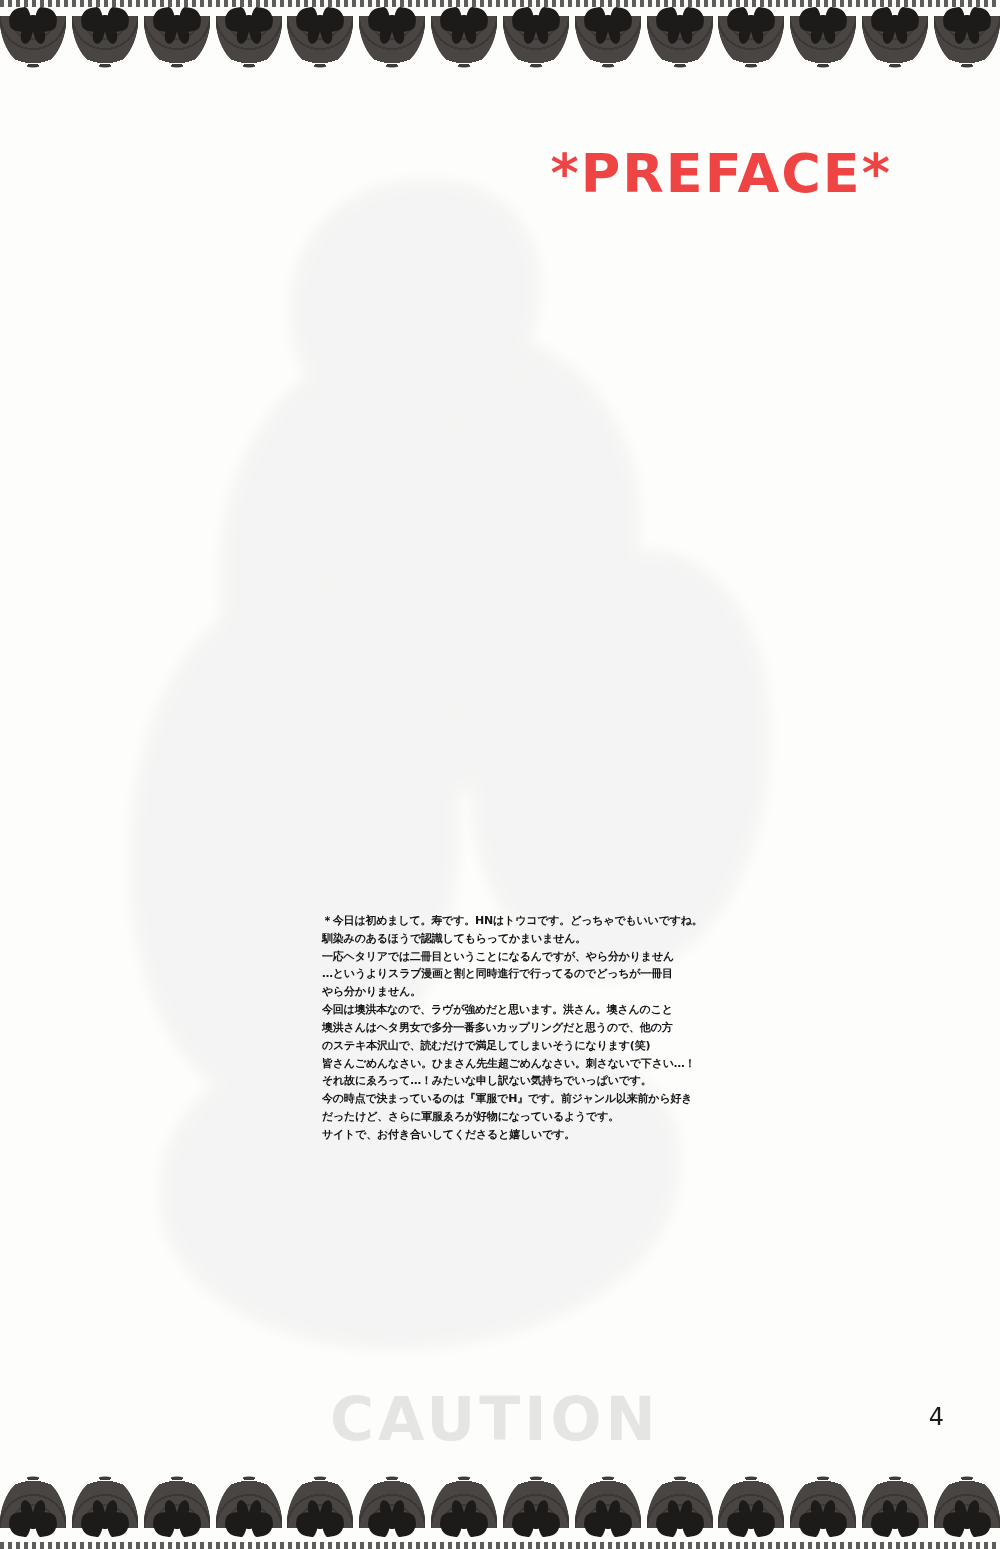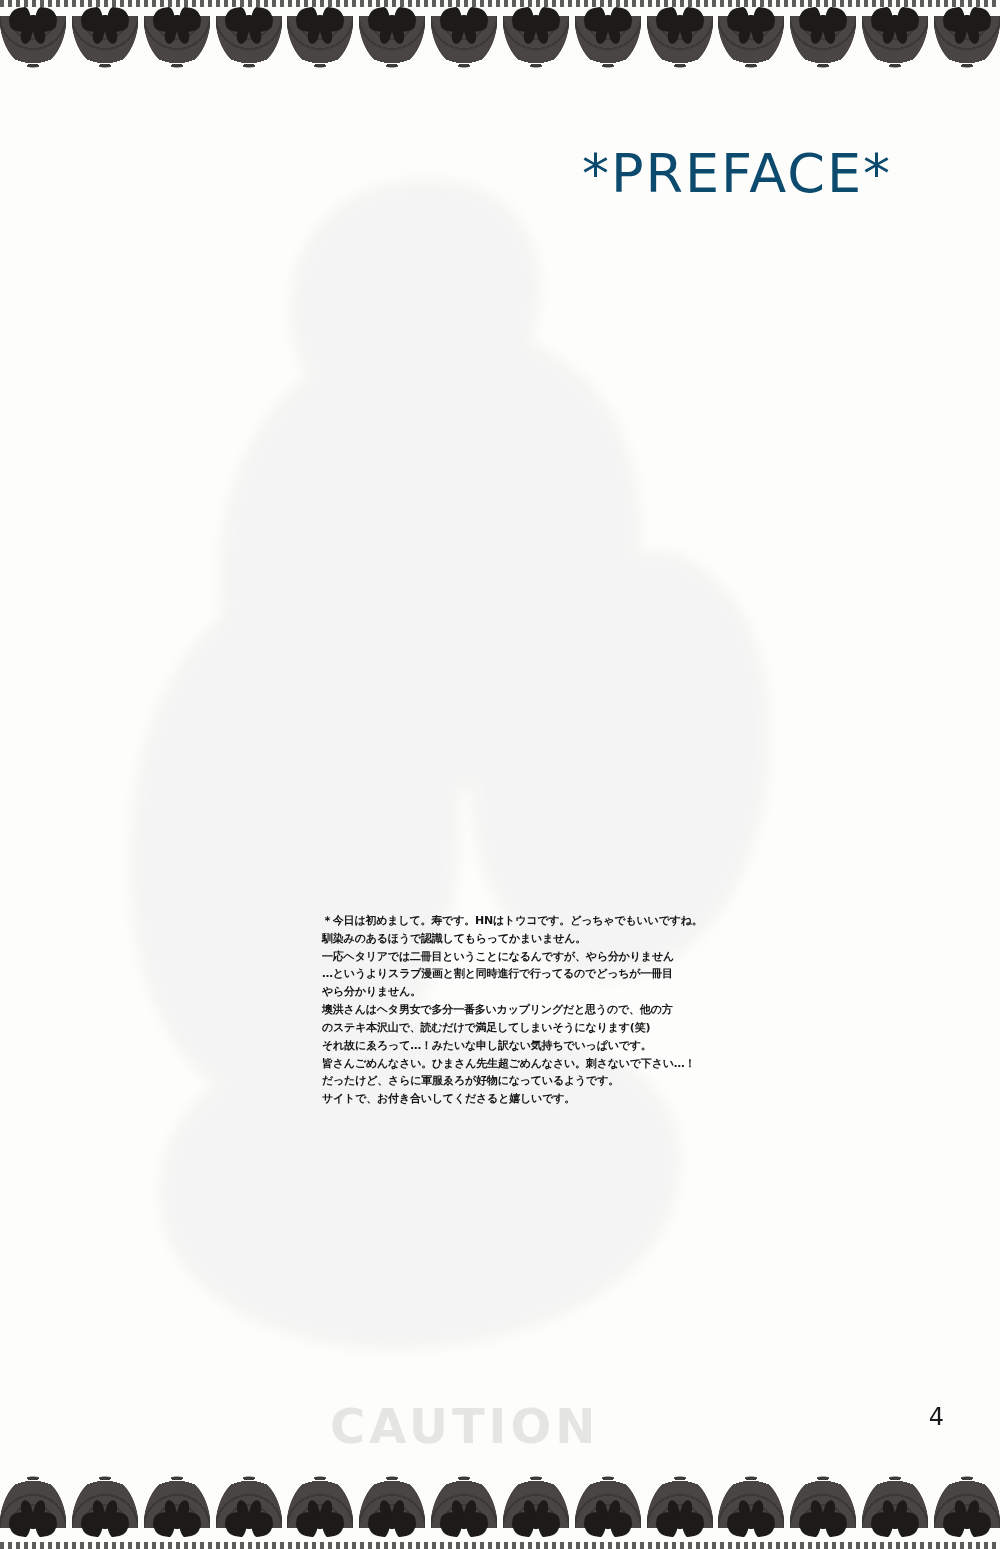--- a/index.html
+++ b/index.html
@@ -141,38 +141,38 @@
     border-radius: 50% 40% 55% 45%;
     background: #6a6a6a;
     filter: blur(6px);
   }
   .ghost-word {
     position: absolute;
     left: 330px;
     bottom: 95px;
     font-family: "DejaVu Sans", sans-serif;
     font-weight: bold;
-    font-size: 48px;
+    font-size: 60px;
     letter-spacing: 4px;
     color: #b9b9b9;
     opacity: .35;
     white-space: nowrap;
     pointer-events: none;
   }
 
   
   .title {
     position: absolute;
     right: 108px;
     top: 142px;
     font-family: "DejaVu Sans", sans-serif;
-    font-weight: normal;
+    font-weight: bold;
     font-size: 54px;
     letter-spacing: 2px;
-    color: #0c4a6e;
+    color: #ef4444;
     white-space: nowrap;
     text-align: right;
   }
 
   
   .body-text {
     position: absolute;
     left: 322px;
     top: 912px;
     width: 600px;
@@ -358,24 +358,26 @@
   </div>
 
   <div class="title">*PREFACE*</div>
 
   <div class="body-text">
     <p>＊今日は初めまして。寿です。HNはトウコです。どっちゃでもいいですね。</p>
     <p>馴染みのあるほうで認識してもらってかまいません。</p>
     <p>一応ヘタリアでは二冊目ということになるんですが、やら分かりません</p>
     <p>…というよりスラブ漫画と割と同時進行で行ってるのでどっちが一冊目</p>
     <p>やら分かりません。</p>
+    <p>今回は墺洪本なので、ラヴが強めだと思います。洪さん。墺さんのこと</p>
     <p>墺洪さんはヘタ男女で多分一番多いカップリングだと思うので、他の方</p>
     <p>のステキ本沢山で、読むだけで満足してしまいそうになります(笑)</p>
+    <p>皆さんごめんなさい。ひまさん先生超ごめんなさい。刺さないで下さい…！</p>
     <p>それ故にゑろって…！みたいな申し訳ない気持ちでいっぱいです。</p>
-    <p>皆さんごめんなさい。ひまさん先生超ごめんなさい。刺さないで下さい…！</p>
+    <p>今の時点で決まっているのは『軍服でH』です。前ジャンル以来前から好き</p>
     <p>だったけど、さらに軍服ゑろが好物になっているようです。</p>
     <p>サイトで、お付き合いしてくださると嬉しいです。</p>
   </div>
 
   <div class="page-number">4</div>
 
   <div class="lace bottom">
     <div class="lace-band"></div>
     <div class="lace-row">
       <div class="lace-unit">

